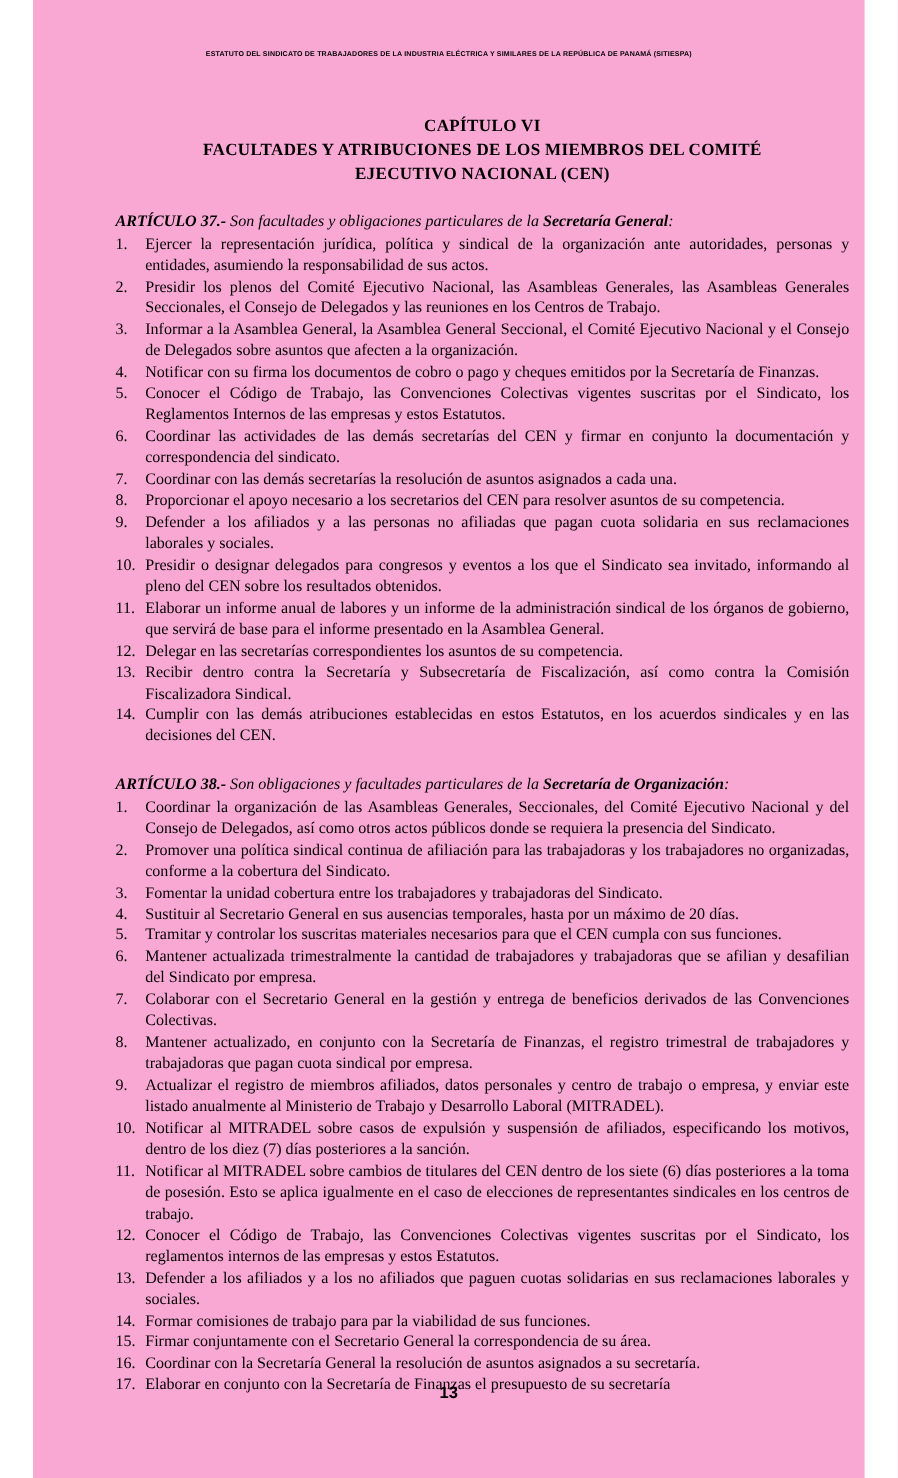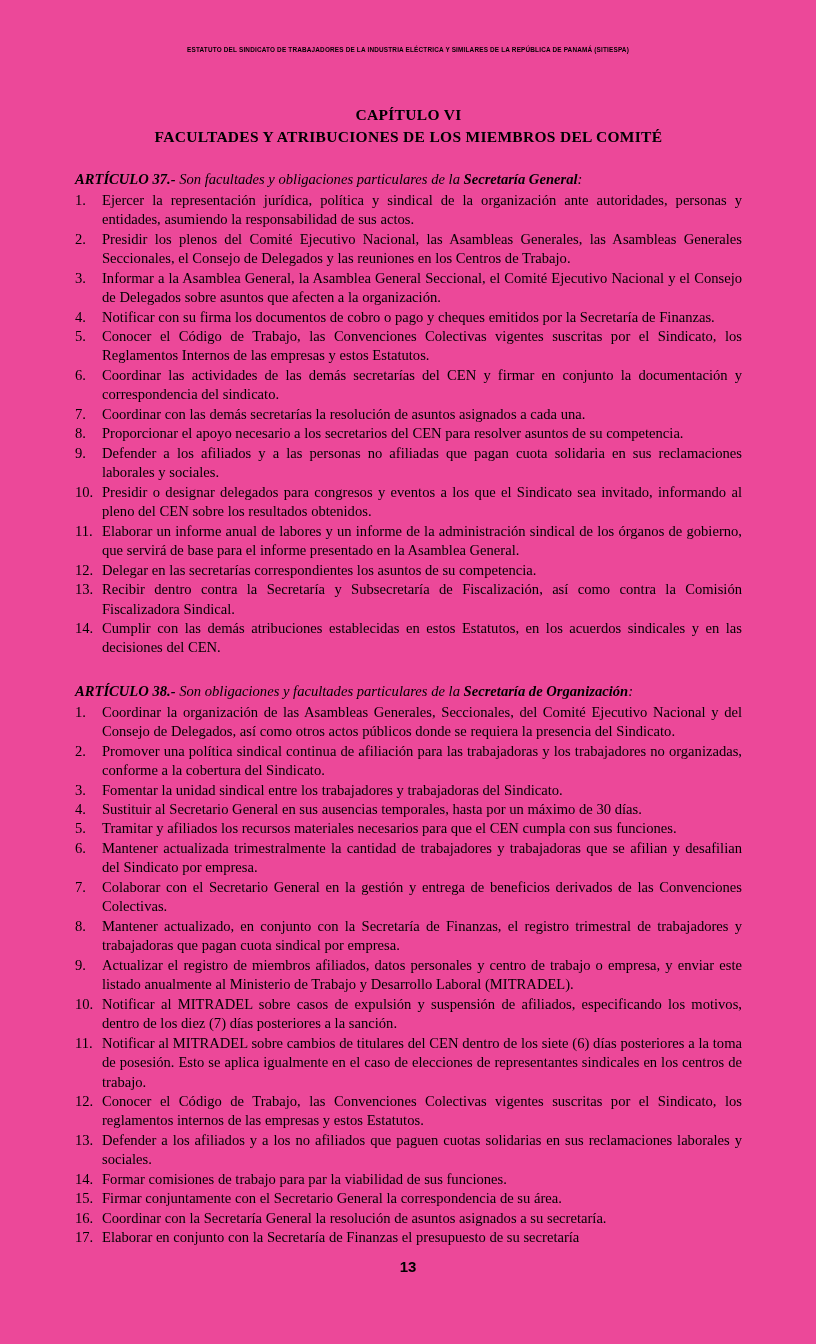--- a/index.html
+++ b/index.html
@@ -7,24 +7,24 @@
     margin: 0;
     padding: 0;
     background: #ffffff;
   }
   body {
     font-family: "Liberation Serif", "DejaVu Serif", serif;
     color: #000000;
   }
   .page {
     position: relative;
-    width: 816px;
+    width: 756px;
     height: 1344px;
     margin: 0 auto;
-    background: #ec4899;
+    background: #f9a8d4;
     box-sizing: border-box;
     overflow: hidden;
   }
   .running-header {
     position: absolute;
     top: 46px;
     left: 0;
     right: 0;
     text-align: center;
     font-family: "Liberation Sans", "DejaVu Sans", sans-serif;
@@ -114,20 +114,21 @@
 
 <div class="page">
 
   <div class="running-header">ESTATUTO DEL SINDICATO DE TRABAJADORES DE LA INDUSTRIA ELÉCTRICA Y SIMILARES DE LA REPÚBLICA DE PANAMÁ (SITIESPA)</div>
 
   <div class="content">
 
     <h1 class="chapter-title">
       <span class="line">CAPÍTULO VI</span>
       <span class="line">FACULTADES Y ATRIBUCIONES DE LOS MIEMBROS DEL COMITÉ</span>
+      <span class="line">EJECUTIVO NACIONAL (CEN)</span>
     </h1>
 
     <section class="article">
       <p class="article-heading">
         <span class="art-label">ARTÍCULO 37.-</span><span> Son facultades y obligaciones particulares de la </span><span class="emph">Secretaría General</span><span>:</span>
       </p>
       <ol class="clauses">
         <li>Ejercer la representación jurídica, política y sindical de la organización ante autoridades, personas y entidades, asumiendo la responsabilidad de sus actos.</li>
         <li>Presidir los plenos del Comité Ejecutivo Nacional, las Asambleas Generales, las Asambleas Generales Seccionales, el Consejo de Delegados y las reuniones en los Centros de Trabajo.</li>
         <li>Informar a la Asamblea General, la Asamblea General Seccional, el Comité Ejecutivo Nacional y el Consejo de Delegados sobre asuntos que afecten a la organización.</li>
@@ -147,23 +148,23 @@
 
     <div class="article-gap"></div>
 
     <section class="article">
       <p class="article-heading">
         <span class="art-label">ARTÍCULO 38.-</span><span> Son obligaciones y facultades particulares de la </span><span class="emph">Secretaría de Organización</span><span>:</span>
       </p>
       <ol class="clauses">
         <li>Coordinar la organización de las Asambleas Generales, Seccionales, del Comité Ejecutivo Nacional y del Consejo de Delegados, así como otros actos públicos donde se requiera la presencia del Sindicato.</li>
         <li>Promover una política sindical continua de afiliación para las trabajadoras y los trabajadores no organizadas, conforme a la cobertura del Sindicato.</li>
-        <li class="nojust">Fomentar la unidad sindical entre los trabajadores y trabajadoras del Sindicato.</li>
-        <li class="nojust">Sustituir al Secretario General en sus ausencias temporales, hasta por un máximo de 30 días.</li>
-        <li class="nojust">Tramitar y afiliados los recursos materiales necesarios para que el CEN cumpla con sus funciones.</li>
+        <li class="nojust">Fomentar la unidad cobertura entre los trabajadores y trabajadoras del Sindicato.</li>
+        <li class="nojust">Sustituir al Secretario General en sus ausencias temporales, hasta por un máximo de 20 días.</li>
+        <li class="nojust">Tramitar y controlar los suscritas materiales necesarios para que el CEN cumpla con sus funciones.</li>
         <li>Mantener actualizada trimestralmente la cantidad de trabajadores y trabajadoras que se afilian y desafilian del Sindicato por empresa.</li>
         <li>Colaborar con el Secretario General en la gestión y entrega de beneficios derivados de las Convenciones Colectivas.</li>
         <li>Mantener actualizado, en conjunto con la Secretaría de Finanzas, el registro trimestral de trabajadores y trabajadoras que pagan cuota sindical por empresa.</li>
         <li>Actualizar el registro de miembros afiliados, datos personales y centro de trabajo o empresa, y enviar este listado anualmente al Ministerio de Trabajo y Desarrollo Laboral (MITRADEL).</li>
         <li>Notificar al MITRADEL sobre casos de expulsión y suspensión de afiliados, especificando los motivos, dentro de los diez (7) días posteriores a la sanción.</li>
         <li>Notificar al MITRADEL sobre cambios de titulares del CEN dentro de los siete (6) días posteriores a la toma de posesión. Esto se aplica igualmente en el caso de elecciones de representantes sindicales en los centros de trabajo.</li>
         <li>Conocer el Código de Trabajo, las Convenciones Colectivas vigentes suscritas por el Sindicato, los reglamentos internos de las empresas y estos Estatutos.</li>
         <li>Defender a los afiliados y a los no afiliados que paguen cuotas solidarias en sus reclamaciones laborales y sociales.</li>
         <li class="nojust">Formar comisiones de trabajo para par la viabilidad de sus funciones.</li>
         <li class="nojust">Firmar conjuntamente con el Secretario General la correspondencia de su área.</li>

